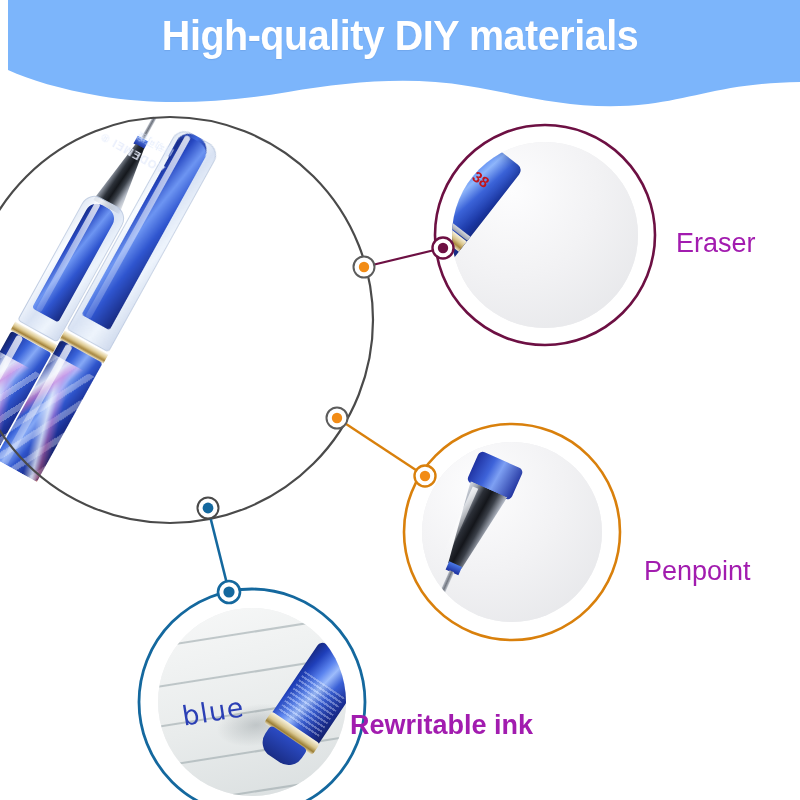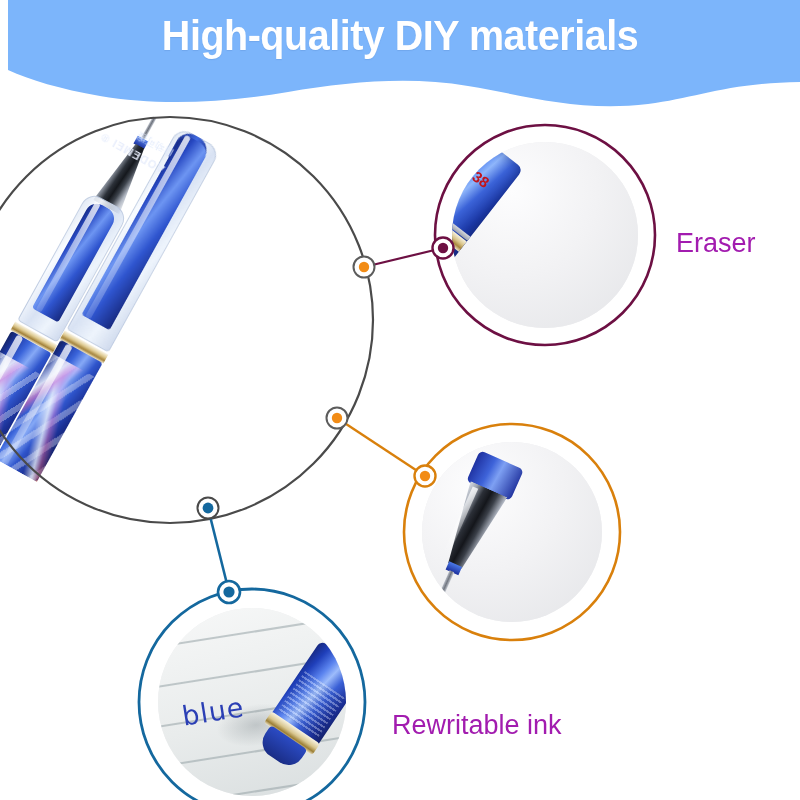--- a/index.html
+++ b/index.html
@@ -427,21 +427,21 @@
   
   .callout-label {
     position: absolute;
     color: #a21caf;
     font-size: 27px;
     font-family: "Liberation Sans", sans-serif;
     white-space: nowrap;
   }
   #label-eraser { left: 676px; top: 228px; }
   #label-penpoint { left: 644px; top: 556px; }
-  #label-ink { left: 392px; top: 710px; }
+  #label-ink { left: 350px; top: 710px; font-weight: bold; }
 </style>
 </head>
 <body>
 
 <div id="page">
 
   <div id="header-banner">
     <svg width="800" height="120" viewBox="0 0 800 120" xmlns="http://www.w3.org/2000/svg">
       <path d="M0,0 L800,0 L800,82
                C720,82 690,98 640,104
@@ -563,15 +563,16 @@
       <circle cx="425" cy="476" r="10.5" fill="#ffffff" stroke="#d9800c" stroke-width="2.4"></circle>
       <circle cx="425" cy="476" r="5.2" fill="#f28c16"></circle>
     </g>
     <g>
       <circle cx="229" cy="592" r="11" fill="#ffffff" stroke="#14689e" stroke-width="2.6"></circle>
       <circle cx="229" cy="592" r="5.6" fill="#14689e"></circle>
     </g>
   </svg>
 
   <div class="callout-label" id="label-eraser">Eraser</div>
+  <div class="callout-label" id="label-penpoint">Penpoint</div>
   <div class="callout-label" id="label-ink">Rewritable ink</div>
 
 </div>
 
 </body></html>

